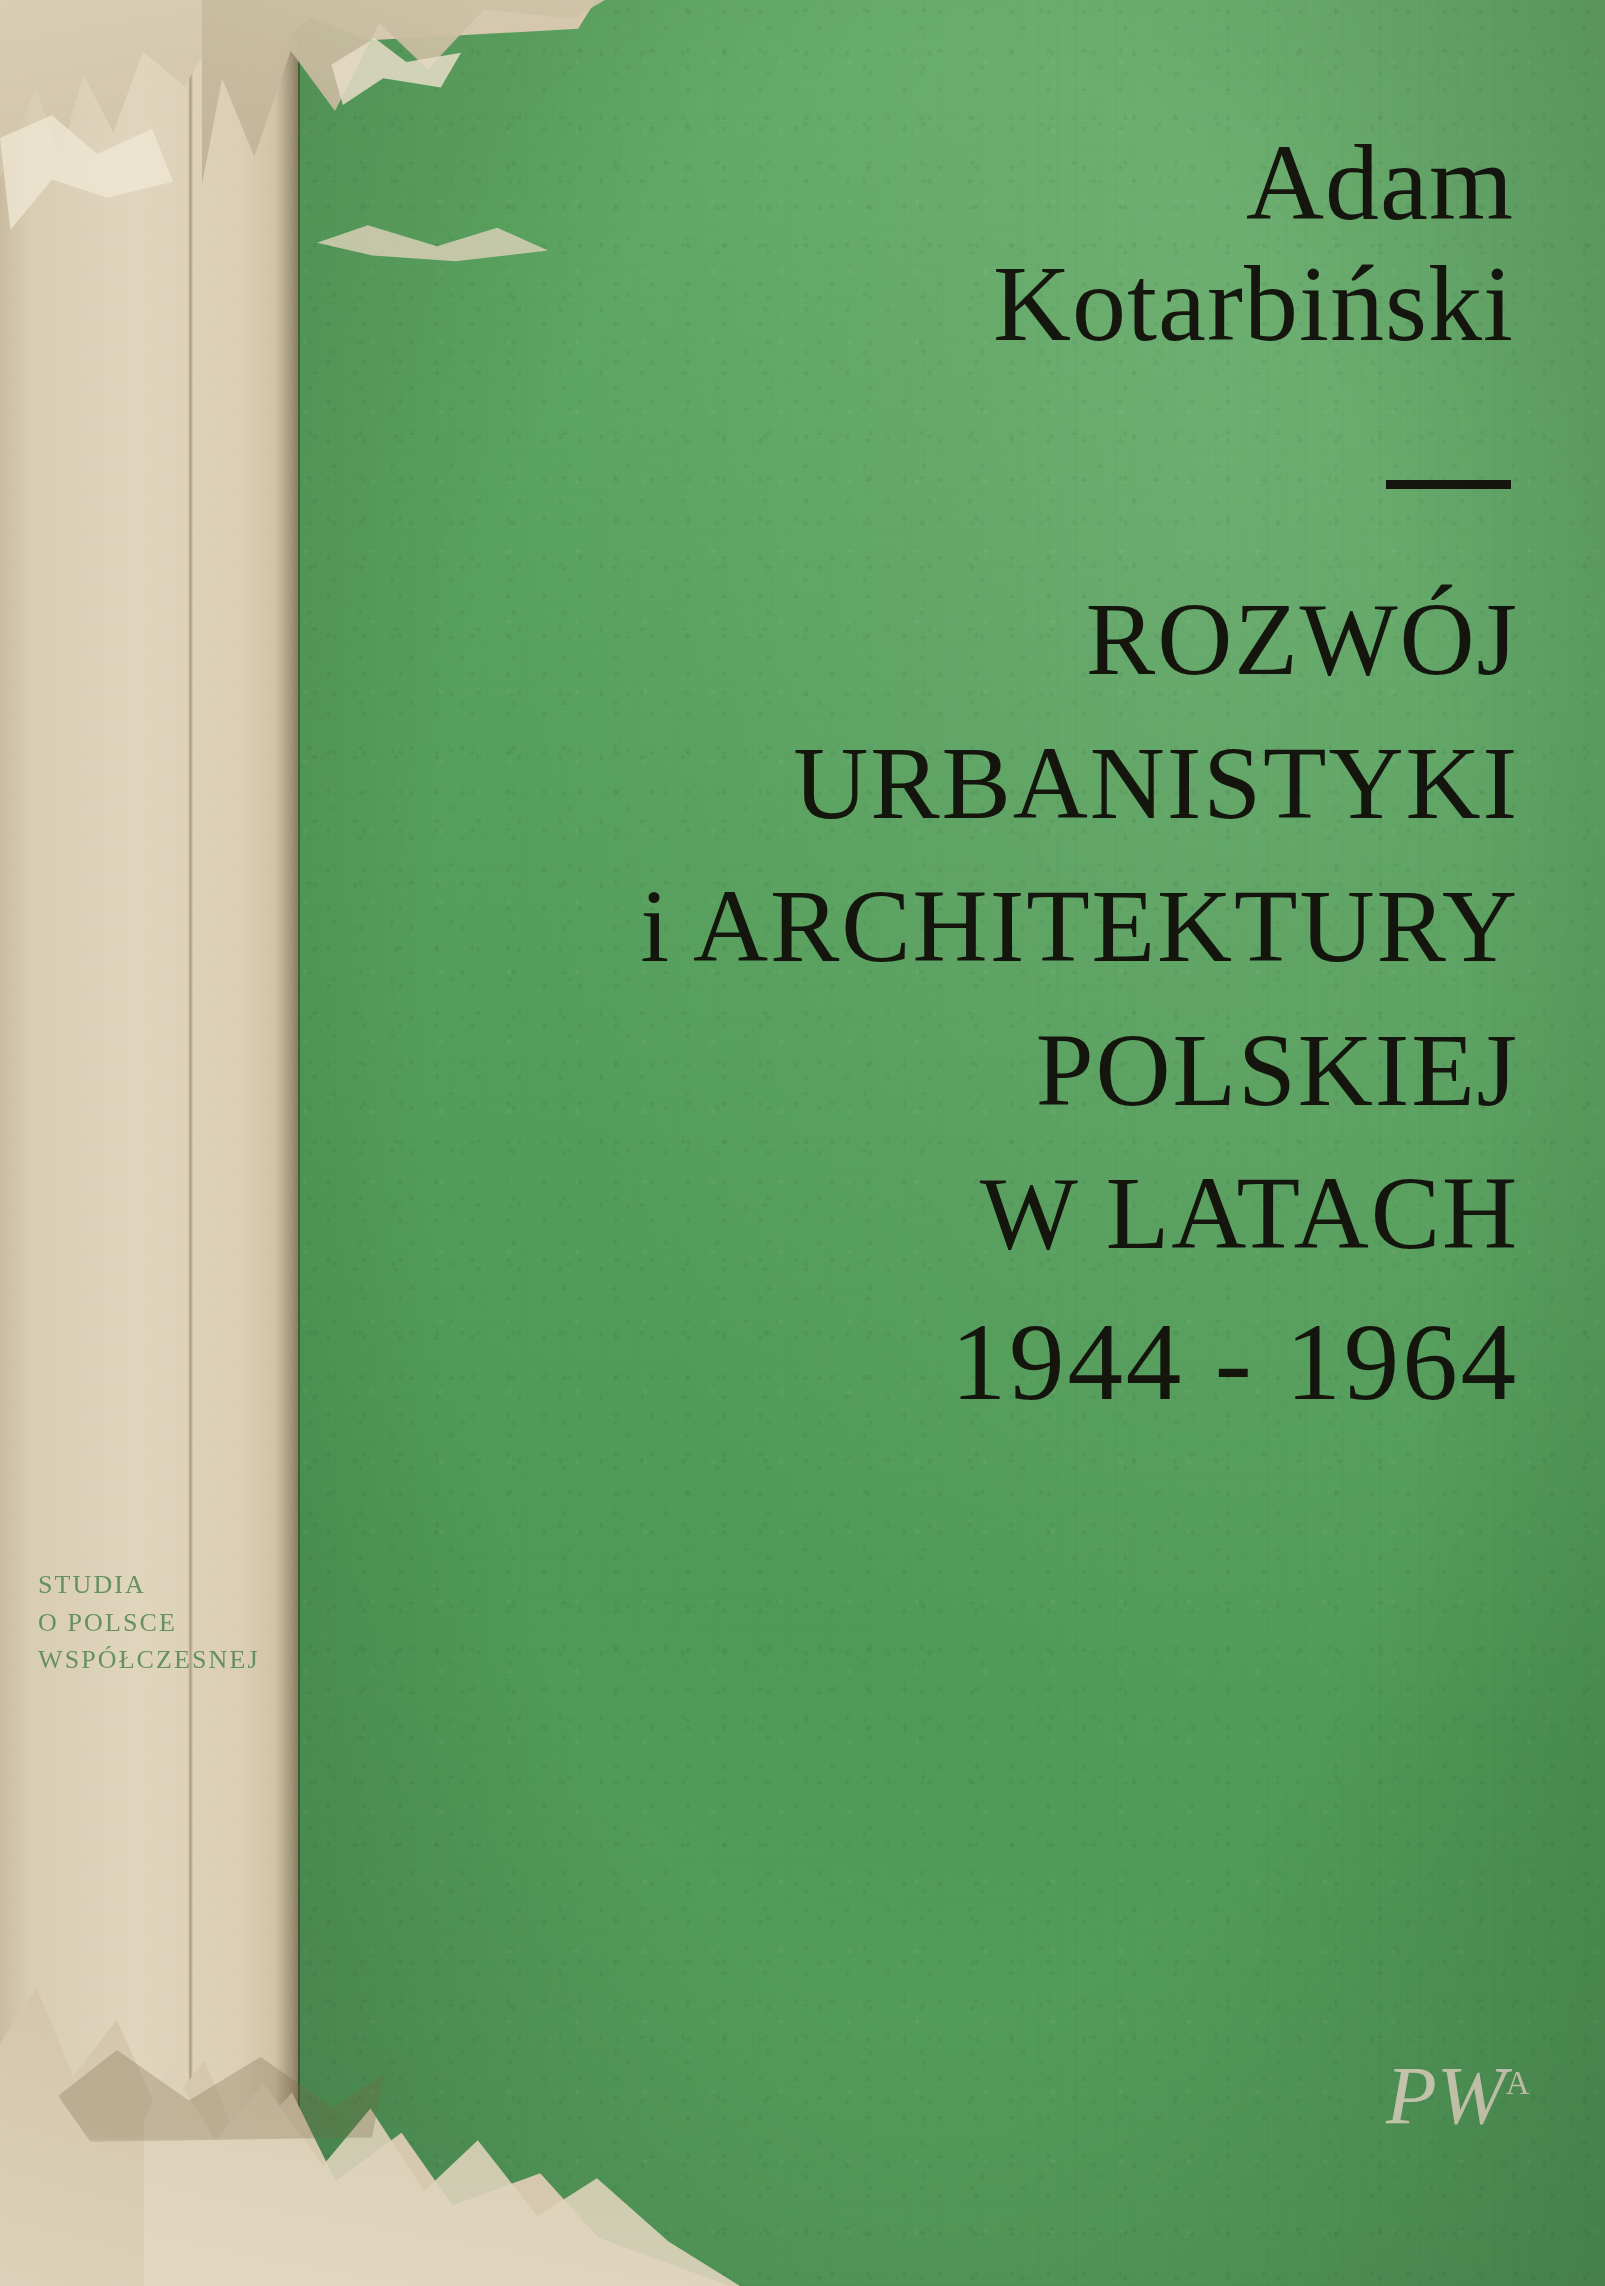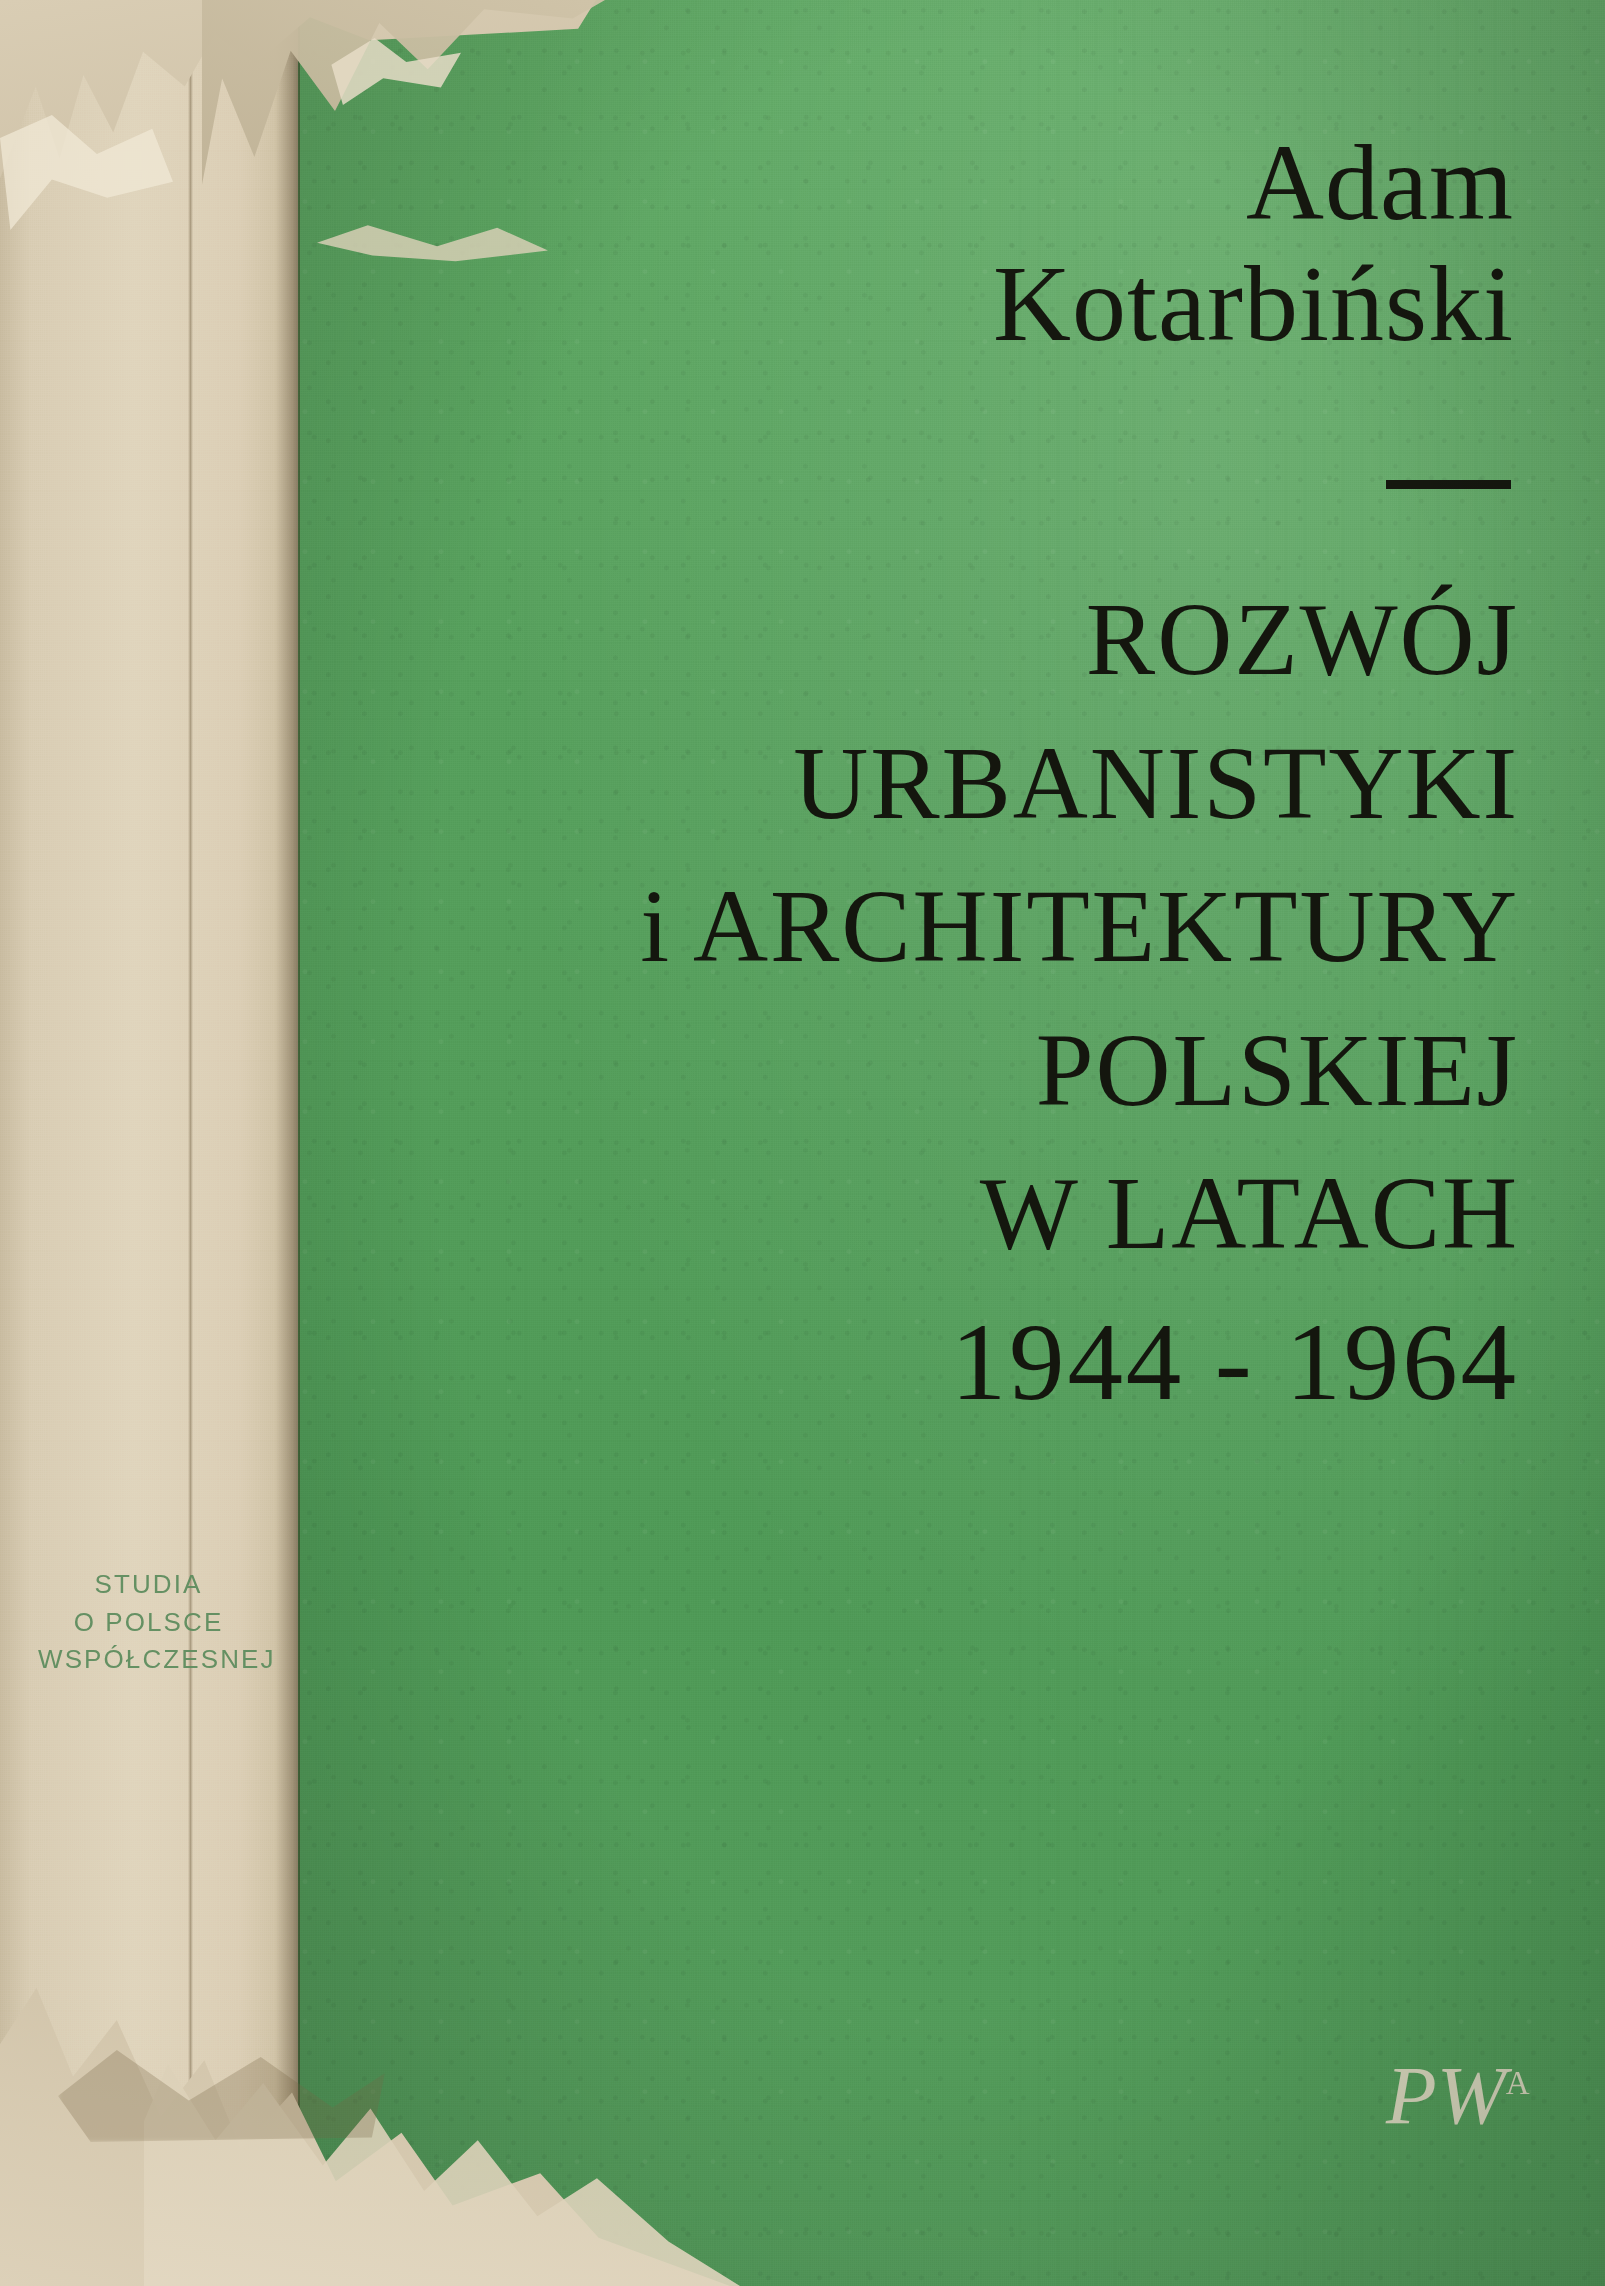--- a/index.html
+++ b/index.html
@@ -69,27 +69,26 @@
     width: 25px;
     height: 2286px;
     background: linear-gradient(90deg, rgba(0,0,0,0) 0%, rgba(60,45,25,0.30) 70%, rgba(40,30,15,0.45) 100%);
   }
   .spine-text {
     position: absolute;
     left: 38px;
     top: 1566px;
     width: 221px;
     color: #5c8c5d;
-    font-family: Liberation Sans, sans-serif;
+    font-family: Liberation Serif, serif;
     font-size: 26px;
     letter-spacing: 2.1px;
     line-height: 1.45;
     text-transform: uppercase;
     opacity: 0.93;
-    text-align: center;
   }
   .spine-text div { white-space: nowrap; }
 
   
   .tear-top {
     position: absolute;
     left: 0;
     top: 0;
     width: 596px;
     height: 288px;

